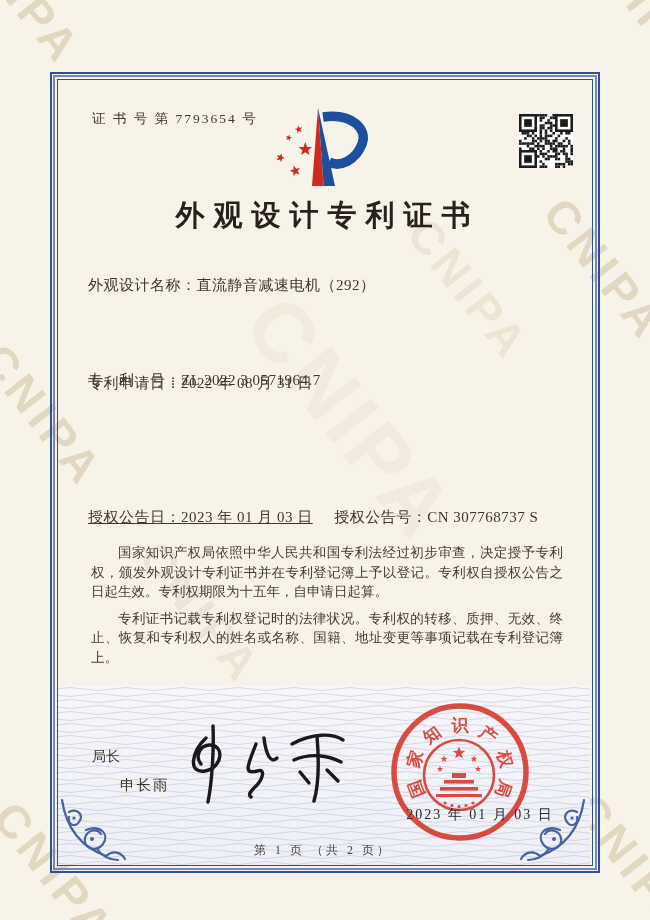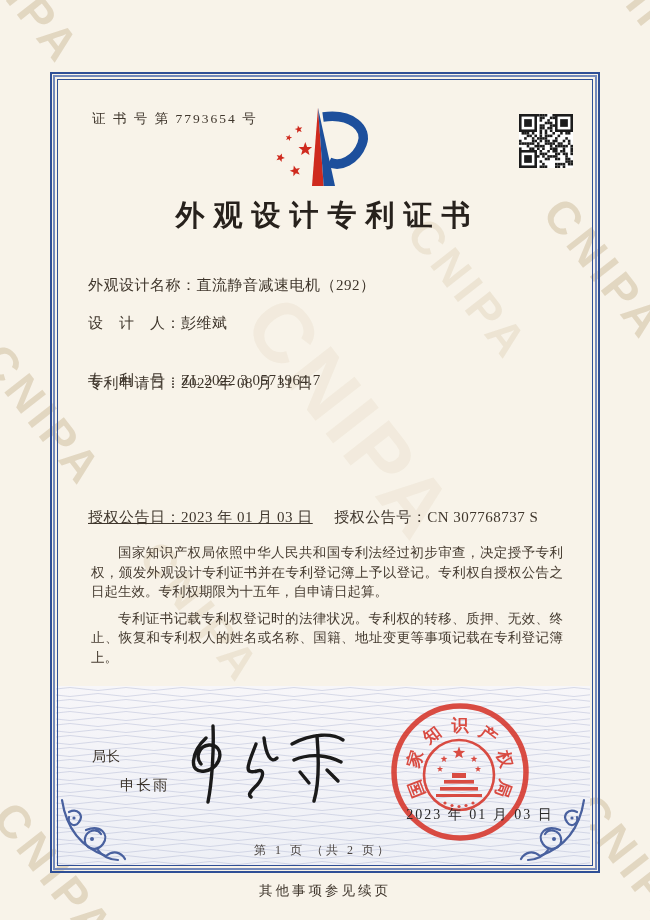--- a/index.html
+++ b/index.html
@@ -301,21 +301,20 @@
       <rect x="27" y="60" width="3" height="3" fill="#1c1c1c"></rect>
       <rect x="30" y="60" width="3" height="3" fill="#1c1c1c"></rect>
       <rect x="42" y="60" width="3" height="3" fill="#1c1c1c"></rect>
       <rect x="45" y="60" width="3" height="3" fill="#1c1c1c"></rect>
       <rect x="51" y="60" width="3" height="3" fill="#1c1c1c"></rect>
     </svg>
 
   <div class="title">外观设计专利证书</div>
 
   <div class="frow" style="top:276px"><span>外观设计名称：</span><span>直流静音减速电机（292）</span></div>
-  <div class="frow" style="top:314px"><span>设　计　人：</span><span>彭维斌</span></div>
   <div class="frow" style="top:371px"><span>专　利　号：</span><span>ZL 2022 3 0571964.7</span></div>
   <div class="frow" style="top:374px"><span>专利申请日：</span><span>2022 年 08 月 31 日</span></div>
   <div class="frow" style="top:508px">
     <span class="fgroup-first"><span>授权公告日：</span><span>2023 年 01 月 03 日</span></span>
     <span><span>授权公告号：</span><span>CN 307768737 S</span></span>
   </div>
 
   <div class="body-text">
     <p>国家知识产权局依照中华人民共和国专利法经过初步审查，决定授予专利权，颁发外观设计专利证书并在专利登记簿上予以登记。专利权自授权公告之日起生效。专利权期限为十五年，自申请日起算。</p>
     <p>专利证书记载专利权登记时的法律状况。专利权的转移、质押、无效、终止、恢复和专利权人的姓名或名称、国籍、地址变更等事项记载在专利登记簿上。</p>
@@ -377,14 +376,13 @@
       <g transform="rotate(74 72 72)">
         <text x="72" y="31" text-anchor="middle" font-size="17" font-weight="bold" fill="#d6352a" font-family="&quot;Liberation Serif&quot;,serif">权</text>
       </g>
       <g transform="rotate(111 72 72)">
         <text x="72" y="31" text-anchor="middle" font-size="17" font-weight="bold" fill="#d6352a" font-family="&quot;Liberation Serif&quot;,serif">局</text>
       </g>
     </svg>
   <div class="seal-date">2023 年 01 月 03 日</div>
 
   <div class="page-info">第 1 页 （共 2 页）</div>
-  <div class="continuation">其他事项参见续页</div>
 </div>
 
 </body></html>

